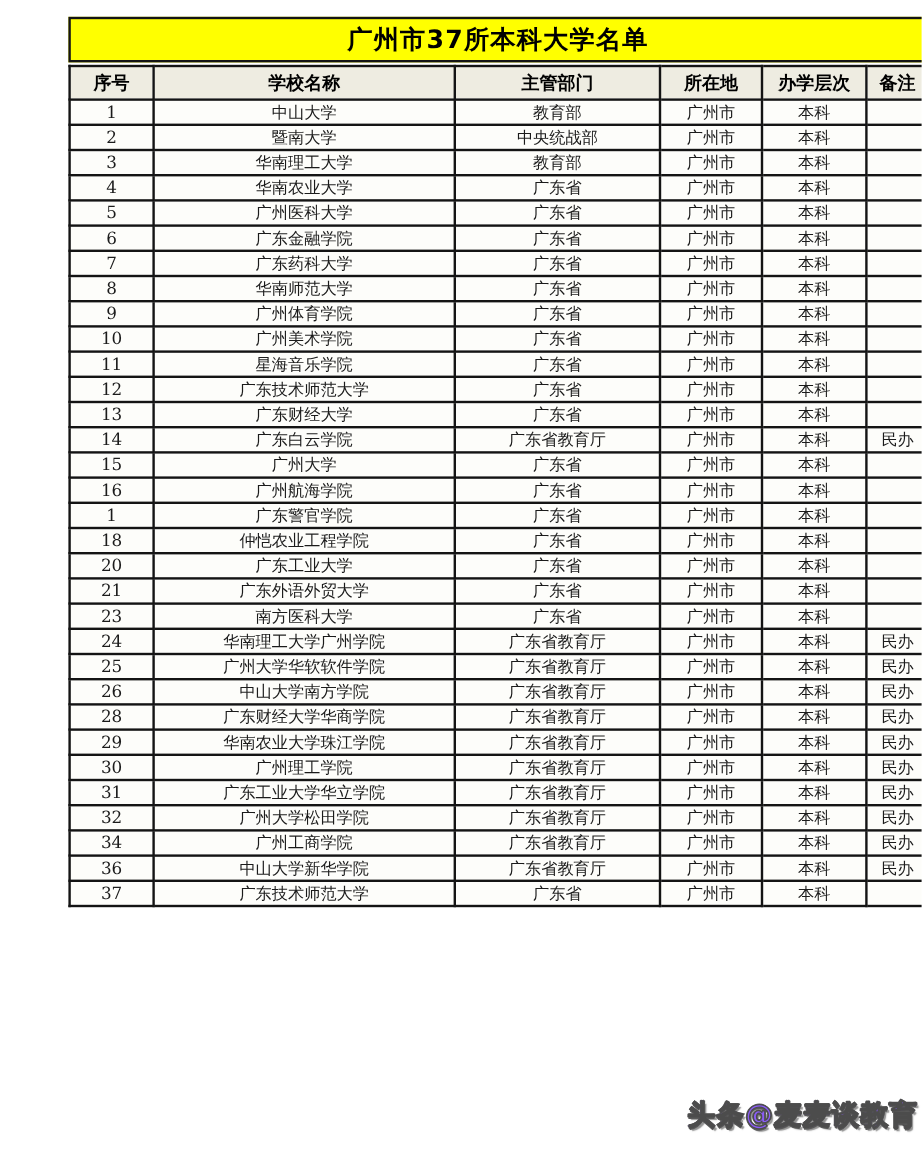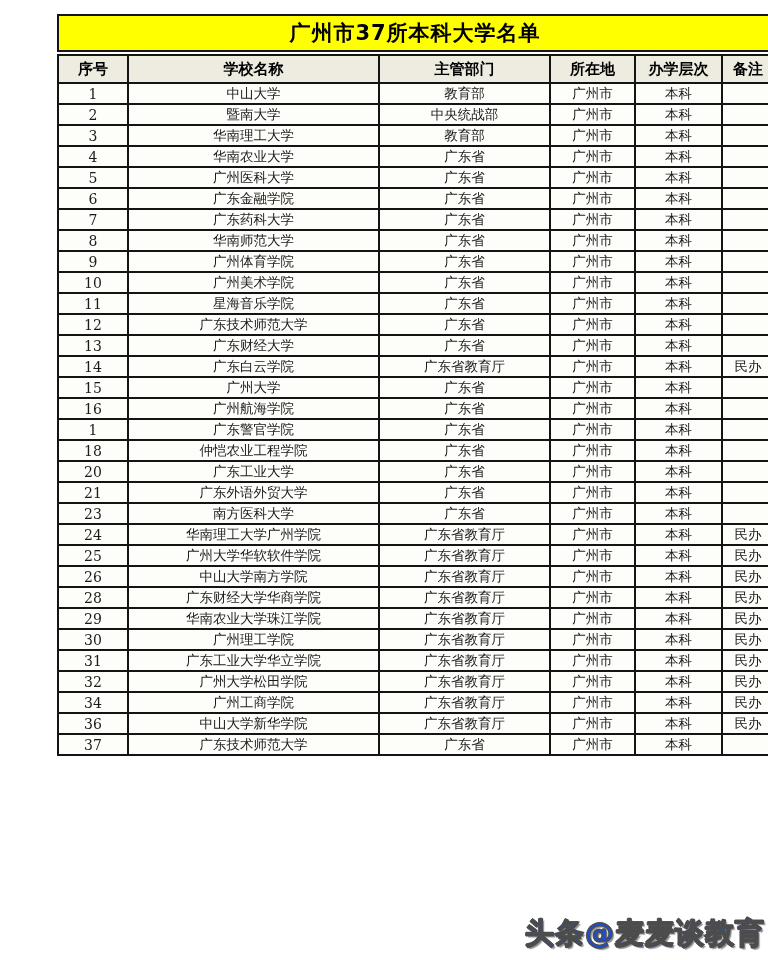--- a/index.html
+++ b/index.html
@@ -73,23 +73,23 @@
   }
   table.uni-table td.c0 {
     font-size: 14px;
   }
   .watermark {
     position: absolute;
     right: 3px;
     top: 914px;
     font-family: "DejaVu Sans", sans-serif;
     font-weight: 700;
-    font-size: 29px;
+    font-size: 23px;
     letter-spacing: 1px;
-    color: #1d4ed8;
+    color: #8b5cf6;
     -webkit-text-stroke: 1px #4c4c4c;
     text-shadow:
       1px 0 0 #5a5a5a,
       -1px 0 0 #5a5a5a,
       0 1px 0 #5a5a5a,
       0 -1px 0 #5a5a5a,
       2px 2px 1px rgba(70,70,70,0.6);
     white-space: nowrap;
     margin-left: 24px;
   }

